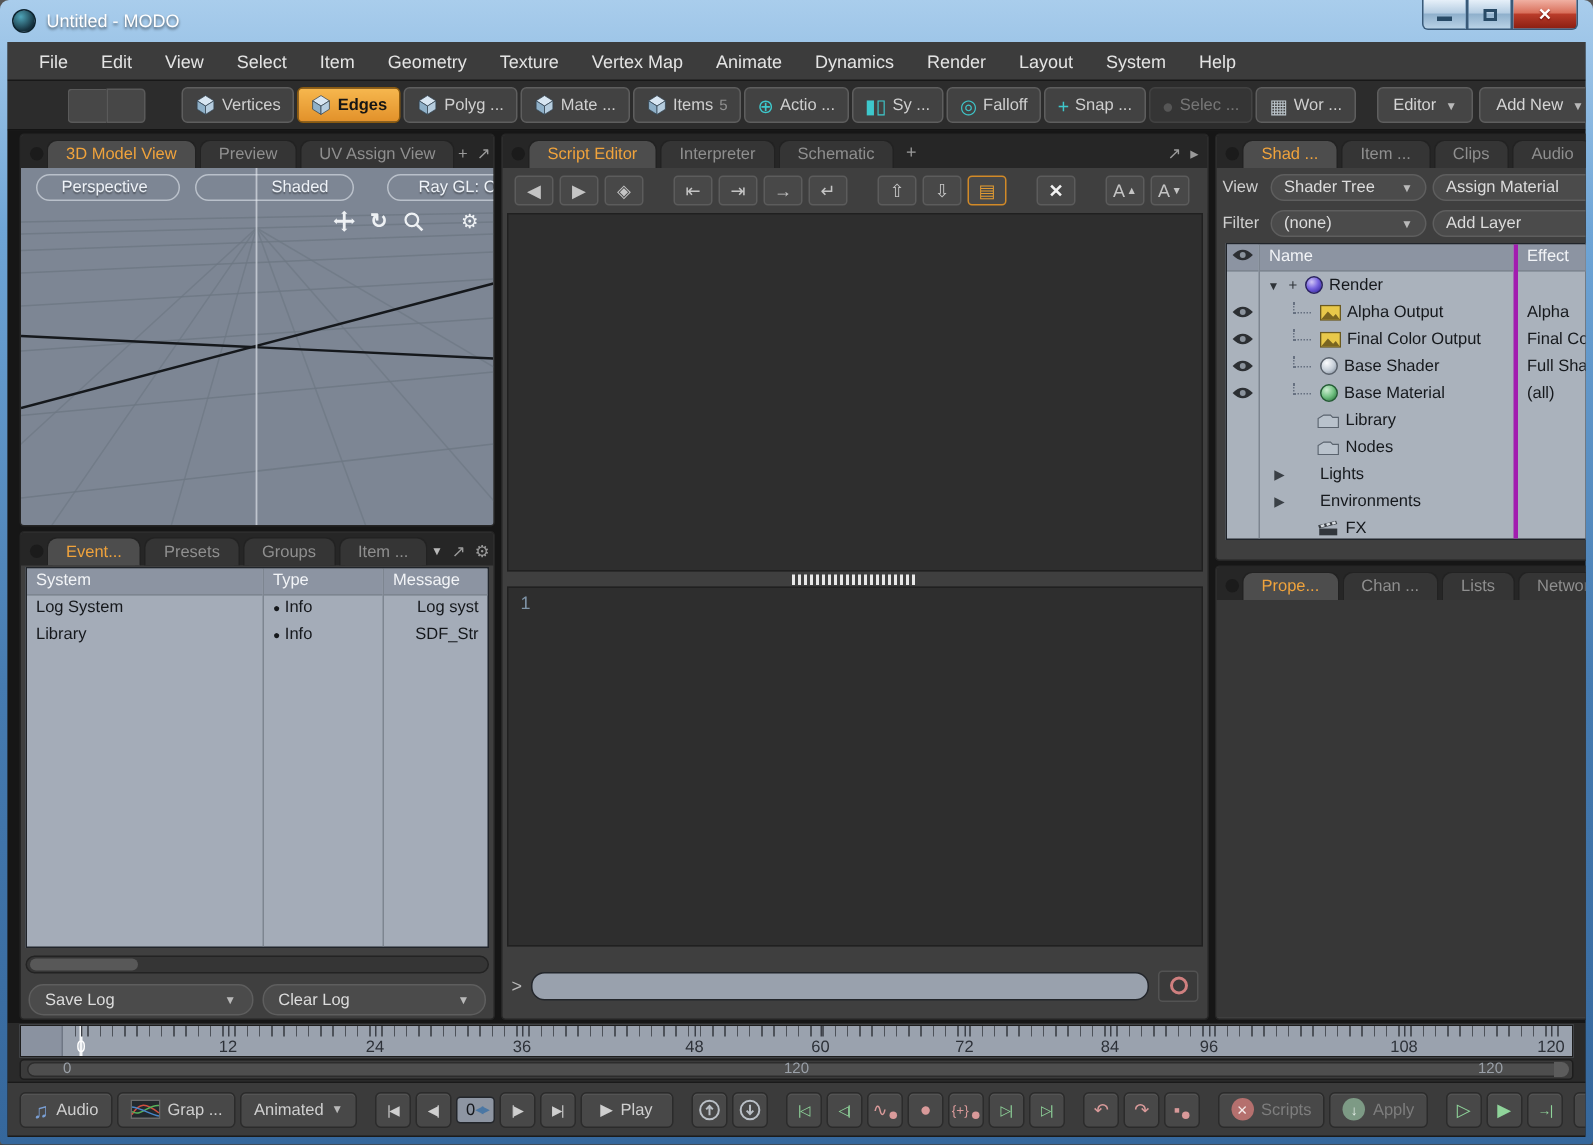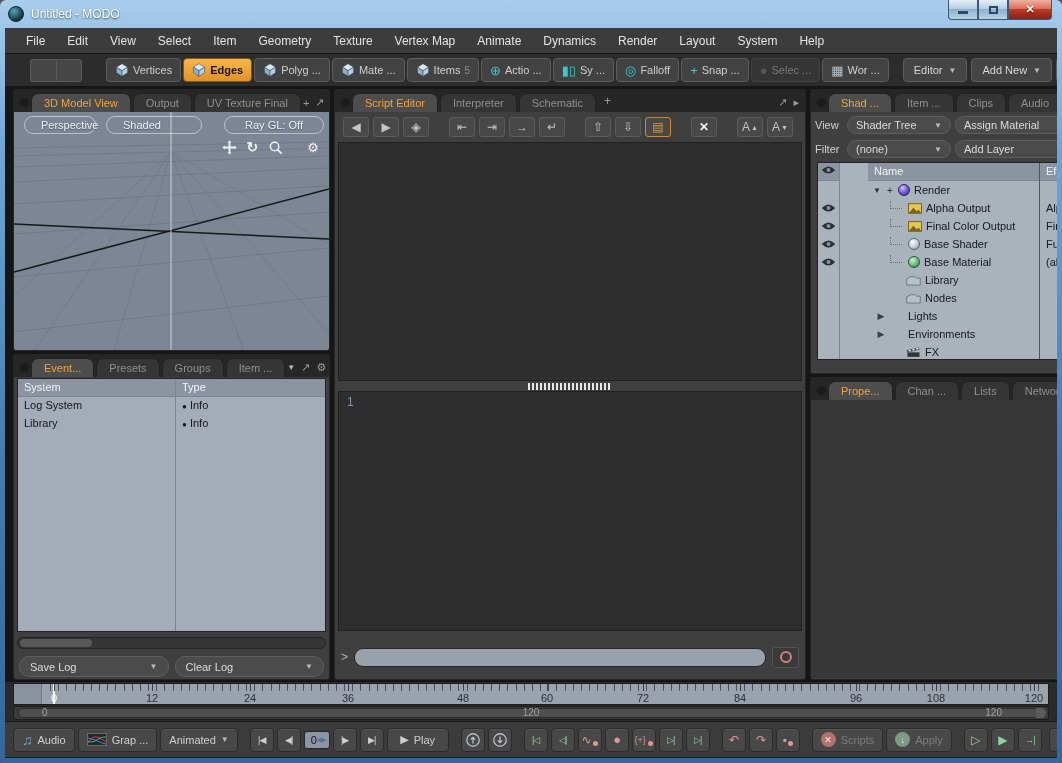--- a/index.html
+++ b/index.html
@@ -19,21 +19,21 @@
   .wbtn.close{width:44px;border-radius:0 0 4px 0;color:#fff;text-shadow:0 1px 1px #600;
     background:linear-gradient(180deg,#f0b0a2,#d9705c 45%,#b93c2a 50%,#8c1f12);}
   .maxglyph{width:9px;height:8px;border:2px solid #284a66;display:inline-block;}
   .minglyph{width:10px;height:3px;background:#284a66;display:inline-block;margin-top:6px;}
   
   .content{position:absolute;left:5px;right:5px;top:28px;bottom:5px;background:#1b1b1b;overflow:hidden;}
   
   .menubar{height:26px;background:#3c3c3c;border-bottom:1px solid #181818;display:flex;align-items:center;padding-left:10px;}
   .menuitem{color:#e4e4e4;font-size:12px;padding:4px 11px;cursor:default;}
   
-  .topbar{height:33px;background:#2c2c2c;border-bottom:1px solid #141414;display:flex;align-items:center;padding:0 7px;}
+  .topbar{height:33px;background:#2c2c2c;border-bottom:1px solid #141414;display:flex;align-items:center;padding:0 22px;}
   .blankgrp{display:flex;margin-right:24px;margin-left:18px;}
   .blankbtn{width:26px;height:23px;background:#474747;border:1px solid #5a5a5a;border-right:none;}
   .blankbtn:first-child{border-radius:3px 0 0 3px;}
   .blankbtn:last-child{border-right:1px solid #5a5a5a;border-radius:0 3px 3px 0;}
   .modebtn{height:24px;display:flex;align-items:center;gap:4px;padding:0 8px;background:#424242;
     border:1px solid #5e5e5e;border-radius:4px;margin-right:2px;color:#cfcfcf;font-size:11px;white-space:nowrap;}
   .modebtn.active{background:linear-gradient(180deg,#f6b74e,#e2912a);color:#151515;border-color:#8a5a10;font-weight:bold;}
   .modebtn.disabled{opacity:.45;}
   .modebtn .teal{color:#3ec8cc;font-size:13px;line-height:1;}
   .modebtn .badge{color:#8f8f8f;font-size:10px;}
@@ -97,21 +97,21 @@
   .recring{width:12px;height:12px;border:2px solid #cf7f7f;border-radius:50%;}
   
   .ctlrow{height:22px;display:flex;align-items:center;gap:4px;padding:0 4px;margin-top:2px;}
   .ctlrow .lab{color:#cfcfcf;font-size:11px;width:28px;flex:none;}
   .sdd{height:18px;background:#4b4b4b;border:1px solid #5e5e5e;border-radius:9px;display:flex;align-items:center;
      padding:0 8px;color:#dcdcdc;font-size:11px;white-space:nowrap;overflow:hidden;}
   .sdd .caret{margin-left:auto;padding-left:6px;}
   .w1{width:104px;flex:none;} .w2{flex:1;}
   .tree{margin:2px 3px 0 3px;height:198px;background:#aab2bc;border:1px solid #20242a;display:flex;}
   .eyecol{width:22px;border-right:1px solid #7d8590;flex:none;}
-  .namecol{width:172px;border-right:1px solid #a21caf;flex:none;overflow:hidden;margin-left:28px;}
+  .namecol{width:172px;border-right:3px solid #a21caf;flex:none;overflow:hidden;}
   .effcol{flex:1;overflow:hidden;}
   .thead{height:18px;background:#8c94a2;color:#f2f4f7;font-size:11px;padding:2px 6px;border-bottom:1px solid #7d8590;}
   .tcell{height:18px;display:flex;align-items:center;font-size:11px;color:#15181c;white-space:nowrap;}
   .tname{padding-left:4px;gap:4px;}
   .teff{padding-left:6px;}
   .exp{font-size:8px;color:#2e3338;width:10px;text-align:center;flex:none;}
   .plus{font-size:10px;color:#2e3338;width:8px;text-align:center;flex:none;}
   .conn{width:12px;height:8px;border-left:1px dotted #667080;border-bottom:1px dotted #667080;margin:0 2px 6px 8px;flex:none;}
   .ic{width:12px;height:12px;border-radius:50%;flex:none;display:inline-block;}
   .ic.purple{background:radial-gradient(circle at 35% 30%,#cfc5f5,#7a66e0 45%,#3b2ba8 85%);border:1px solid #2a2260;}
@@ -279,22 +279,22 @@
     </div>
 
     <div class="main">
 
       <div class="colL">
 
         <div class="panel" style="height:262px">
           <div class="tabs">
             <span class="notch"></span>
             <div class="tab active"><span>3D Model View</span></div>
-            <div class="tab"><span>Output</span></div>
-            <div class="tab"><span>UV Texture Final</span></div>
+            <div class="tab"><span>Preview</span></div>
+            <div class="tab"><span>UV Assign View</span></div>
             <div class="tabtools">
               <span>+</span>
               <span>↗</span>
 
             </div>
           </div>
           <div class="vpbody">
             <svg class="gridsvg" width="315" height="239" viewBox="0 0 315 239">
               <g stroke="#6e7884" stroke-width="1" opacity=".85">
                 <line x1="0" y1="36" x2="315" y2="30"></line>
@@ -312,22 +312,22 @@
                 <line x1="157" y1="40" x2="100" y2="239"></line>
                   <line x1="157" y1="40" x2="230" y2="239"></line>
                 <line x1="157" y1="40" x2="330" y2="239"></line>
                   <line x1="157" y1="40" x2="430" y2="200"></line>
               </g>
               <line x1="0" y1="112" x2="315" y2="127" stroke="#15181c" stroke-width="1.6"></line>
               <line x1="0" y1="160" x2="315" y2="77" stroke="#15181c" stroke-width="1.6"></line>
               <line x1="157" y1="0" x2="157" y2="239" stroke="#c6ccd4" stroke-width="1.2" opacity=".9"></line>
             </svg>
             <div class="pillrow">
-              <div class="pill" style="width:72px;">Perspective</div>
-              <div class="pill" style="width:96px;text-align:left">Shaded</div>
+              <div class="pill" style="width:96px;">Perspective</div>
+              <div class="pill" style="width:106px;text-align:right">Shaded</div>
               <div class="pill" style="width:100px;text-align:center;margin-left:12px">Ray GL: Off</div>
             </div>
             <div class="navrow">
               <svg class="isvg" width="15" height="15" viewBox="0 0 16 16">
                   <path d="M8 0.5l2.2 2.2H9v4.3h4.3V5.8L15.5 8l-2.2 2.2V9H9v4.3h1.2L8 15.5l-2.2-2.2H7V9H2.7v1.2L0.5 8l2.2-2.2V7H7V2.7H5.8z" fill="#eef1f4"></path>
                 </svg>
               <span style="font-size:14px;font-weight:bold">↻</span>
               <svg class="isvg" width="15" height="15" viewBox="0 0 16 16">
                   <circle cx="7" cy="7" r="4.5" fill="none" stroke="#eef1f4" stroke-width="1.6"></circle>
                   <path d="M10.5 10.5 L14.5 14.5" stroke="#eef1f4" stroke-width="1.8"></path>
@@ -354,20 +354,25 @@
           <div class="evtable">
             <div class="evcol" style="width:158px">
               <div class="evhead">System</div>
               <div class="evcell">Log System</div>
               <div class="evcell">Library</div>
             </div>
             <div class="evcol" style="width:80px">
               <div class="evhead">Type</div>
               <div class="evcell"><span style="font-size:8px">●</span> <span>Info</span></div>
               <div class="evcell"><span style="font-size:8px">●</span> <span>Info</span></div>
+            </div>
+            <div class="evcol">
+              <div class="evhead">Message</div>
+              <div class="evcell" style="text-align:right">Log syst</div>
+              <div class="evcell" style="text-align:right">SDF_Str</div>
             </div>
           </div>
           <div class="evscroll">
               <div class="evthumb"></div>
             </div>
           <div class="evfoot">
             <div class="dd">
               <span>Save Log</span>
               <span class="caret">▼</span>
             </div>
@@ -618,21 +623,21 @@
         <div class="minorticks"></div>
         <div class="playhead"></div>
         <span class="tklabel white" style="left:25px">0</span>
         <span class="tklabel" style="left:123px">12</span>
         <span class="tklabel" style="left:221px">24</span>
         <span class="tklabel" style="left:319px">36</span>
         <span class="tklabel" style="left:434px">48</span>
         <span class="tklabel" style="left:518px">60</span>
         <span class="tklabel" style="left:614px">72</span>
         <span class="tklabel" style="left:711px">84</span>
-        <span class="tklabel" style="left:827px">96</span>
+        <span class="tklabel" style="left:777px">96</span>
         <span class="tklabel" style="left:907px">108</span>
         <span class="tklabel" style="left:1005px">120</span>
       </div>
       <div class="rangebar">
         <div class="rangein"></div>
         <span class="rtext" style="left:28px">0</span>
         <span class="rtext" style="left:50%;transform:translateX(-50%)">120</span>
         <span class="rtext" style="right:46px">120</span>
         <div class="rhandle"></div>
       </div>

